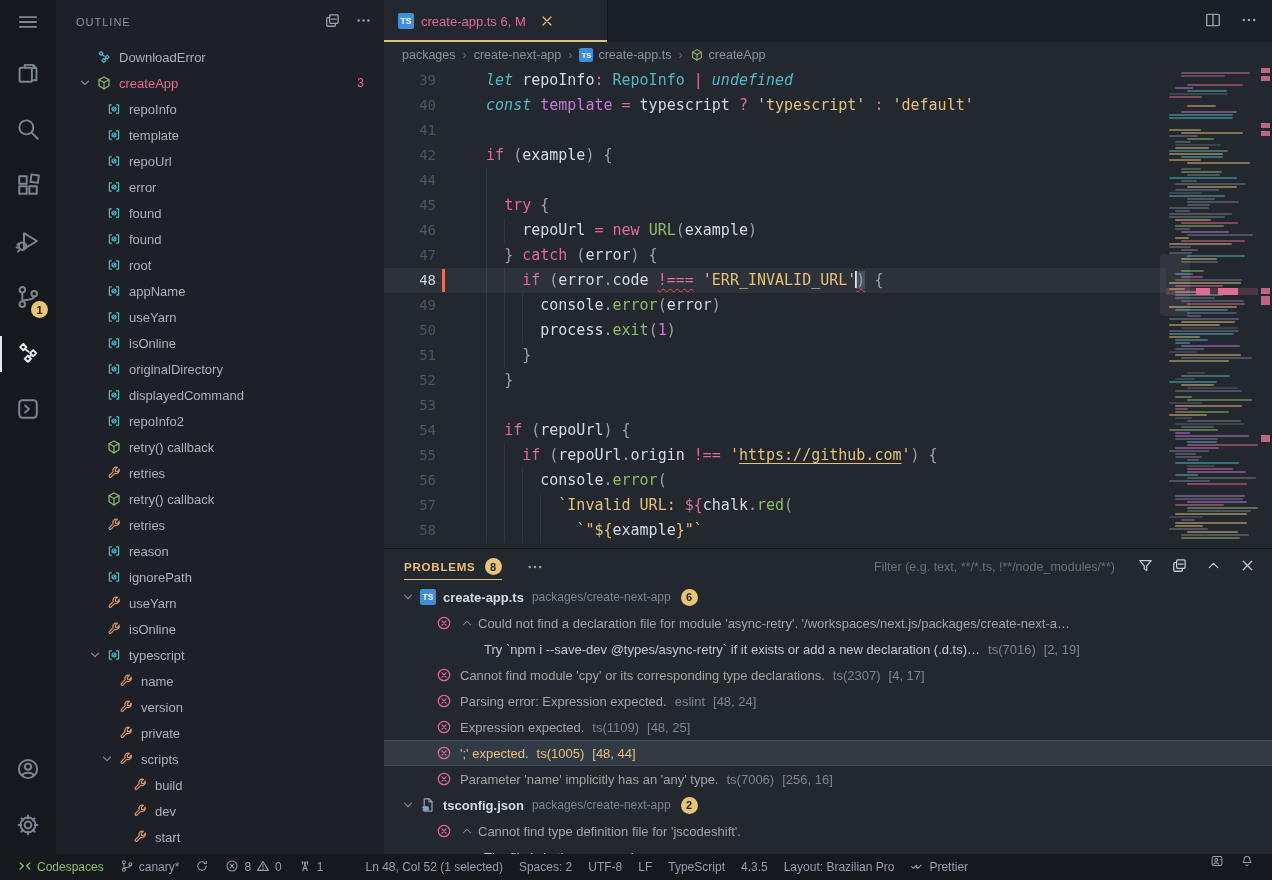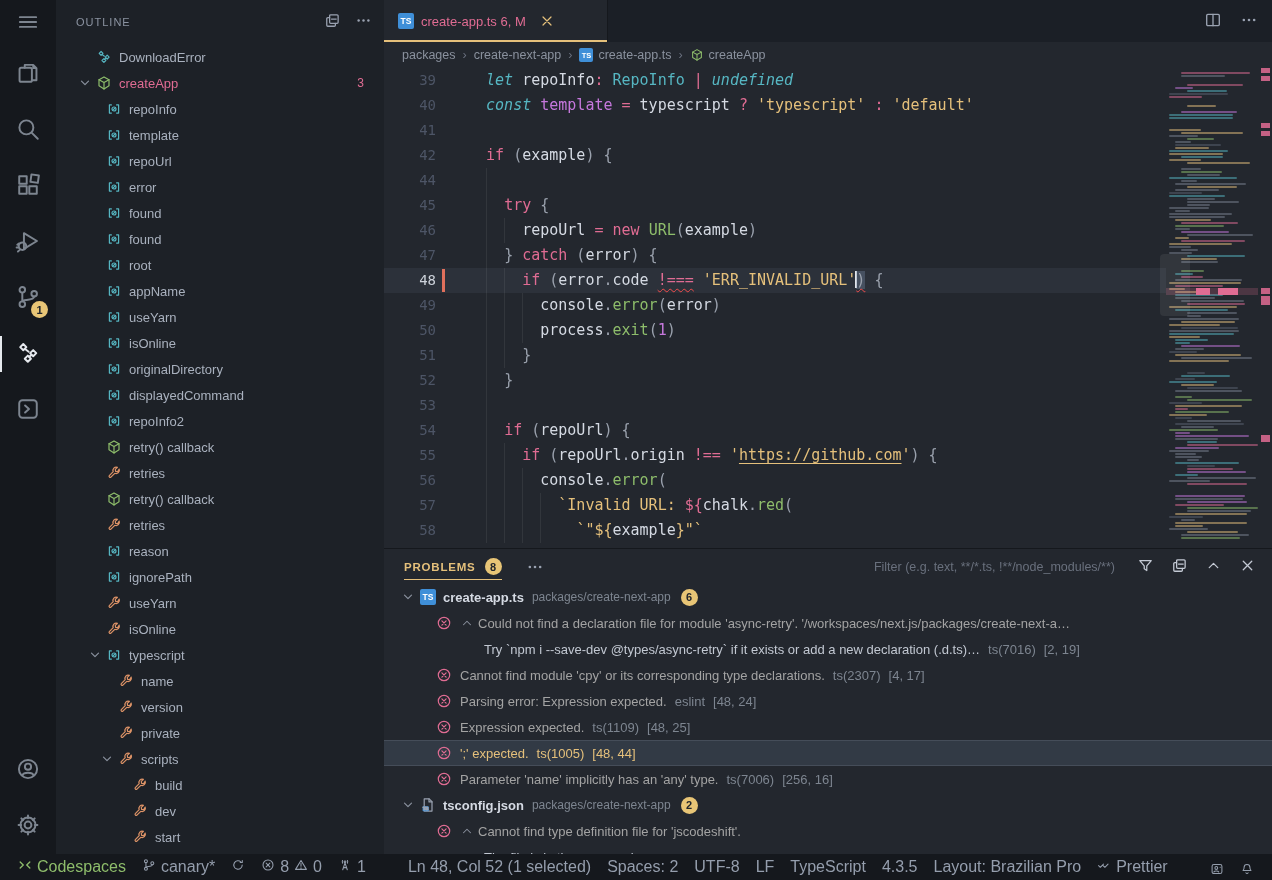--- a/index.html
+++ b/index.html
@@ -103,22 +103,22 @@
   .erow .echev{width:14px;height:14px;color:#8a919e;margin-right:4px;flex:none;}
   .erow .echev svg{width:14px;height:14px;}
   .erow .msg{color:#a3a3a3;}
   .erow .meta{color:#7d8590;margin-left:8px;}
   .erow .pos{color:#7d8590;margin-left:8px;}
   .drow{padding-left:100px;color:#c2c8d2;}
   .drow .meta{color:#7d8590;margin-left:8px;} .drow .pos{color:#7d8590;margin-left:8px;}
   .prow.selected{background:#323a45;box-shadow:0 1px 0 #454d59 inset,0 -1px 0 #454d59 inset;}
   .prow.selected .msg,.prow.selected .meta,.prow.selected .pos{color:#e5c07b;}
   
-  .statusbar{position:absolute;left:0;bottom:0;width:1272px;height:26px;background:#15181d;display:flex;align-items:flex-end;
-             color:#959ead;font-size:16px;padding:0 10px;gap:0;}
+  .statusbar{position:absolute;left:0;bottom:0;width:1272px;height:26px;background:#15181d;display:flex;align-items:flex-start;
+             color:#959ead;font-size:12px;padding:0 10px;gap:0;}
   .st-item{display:flex;align-items:center;gap:5px;padding:0 8px;height:100%;cursor:pointer;white-space:nowrap;}
   .st-item svg{width:14px;height:14px;}
   .st-green{color:#8ebd6b;}
   .st-ln{margin-left:26px;}
   .st-right{margin-left:auto;display:flex;align-items:center;}
 </style>
 </head>
 <body>
 
 <div class="app">

